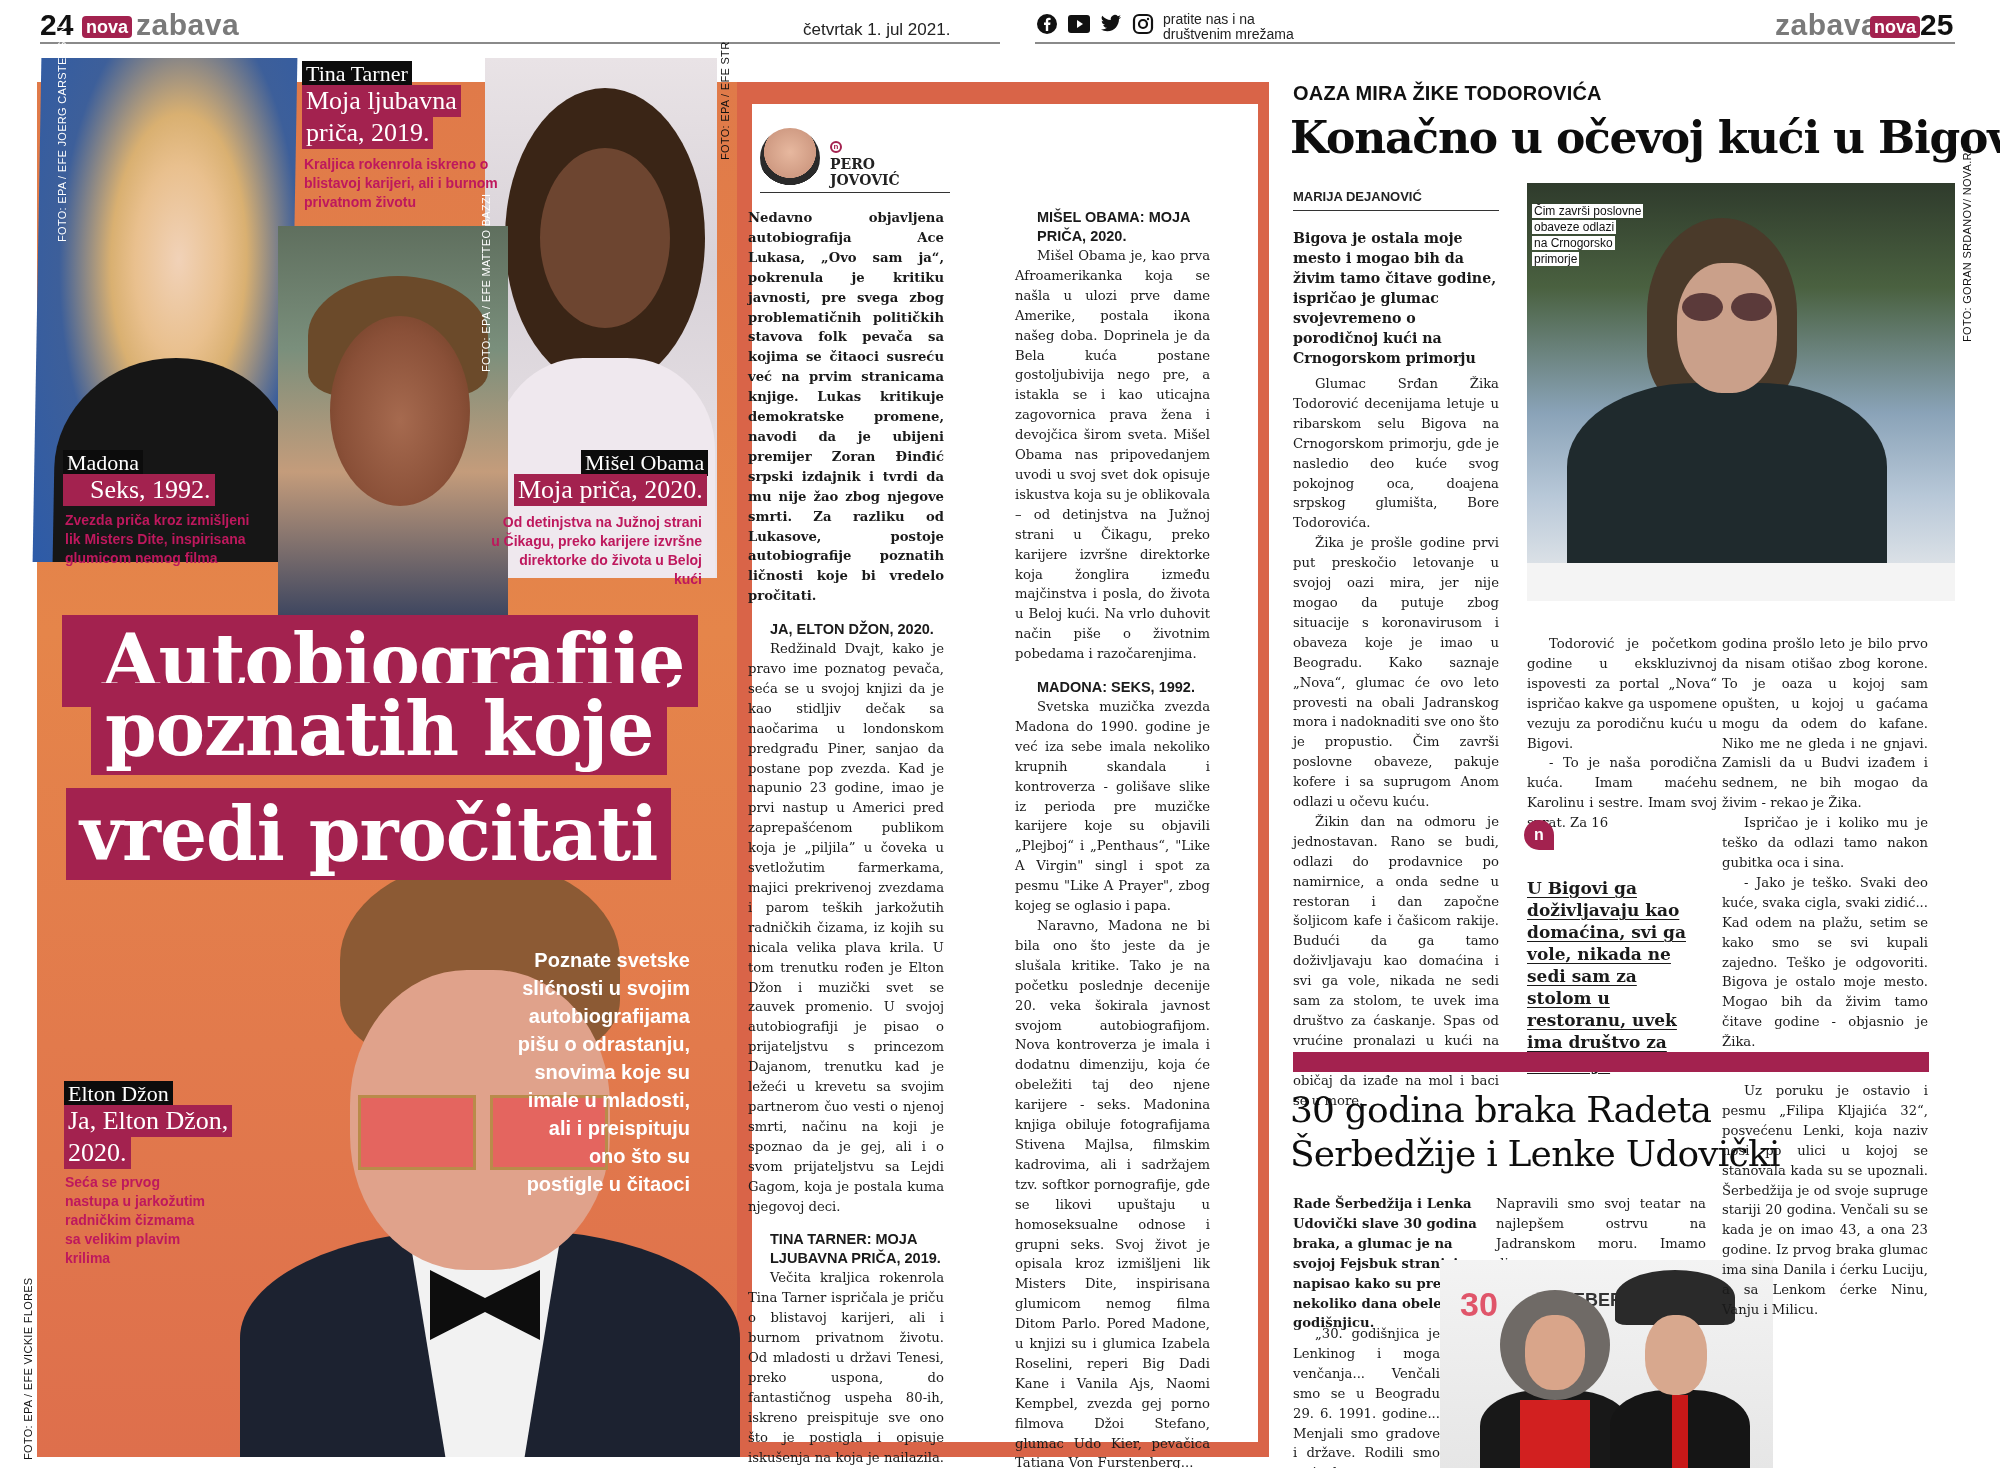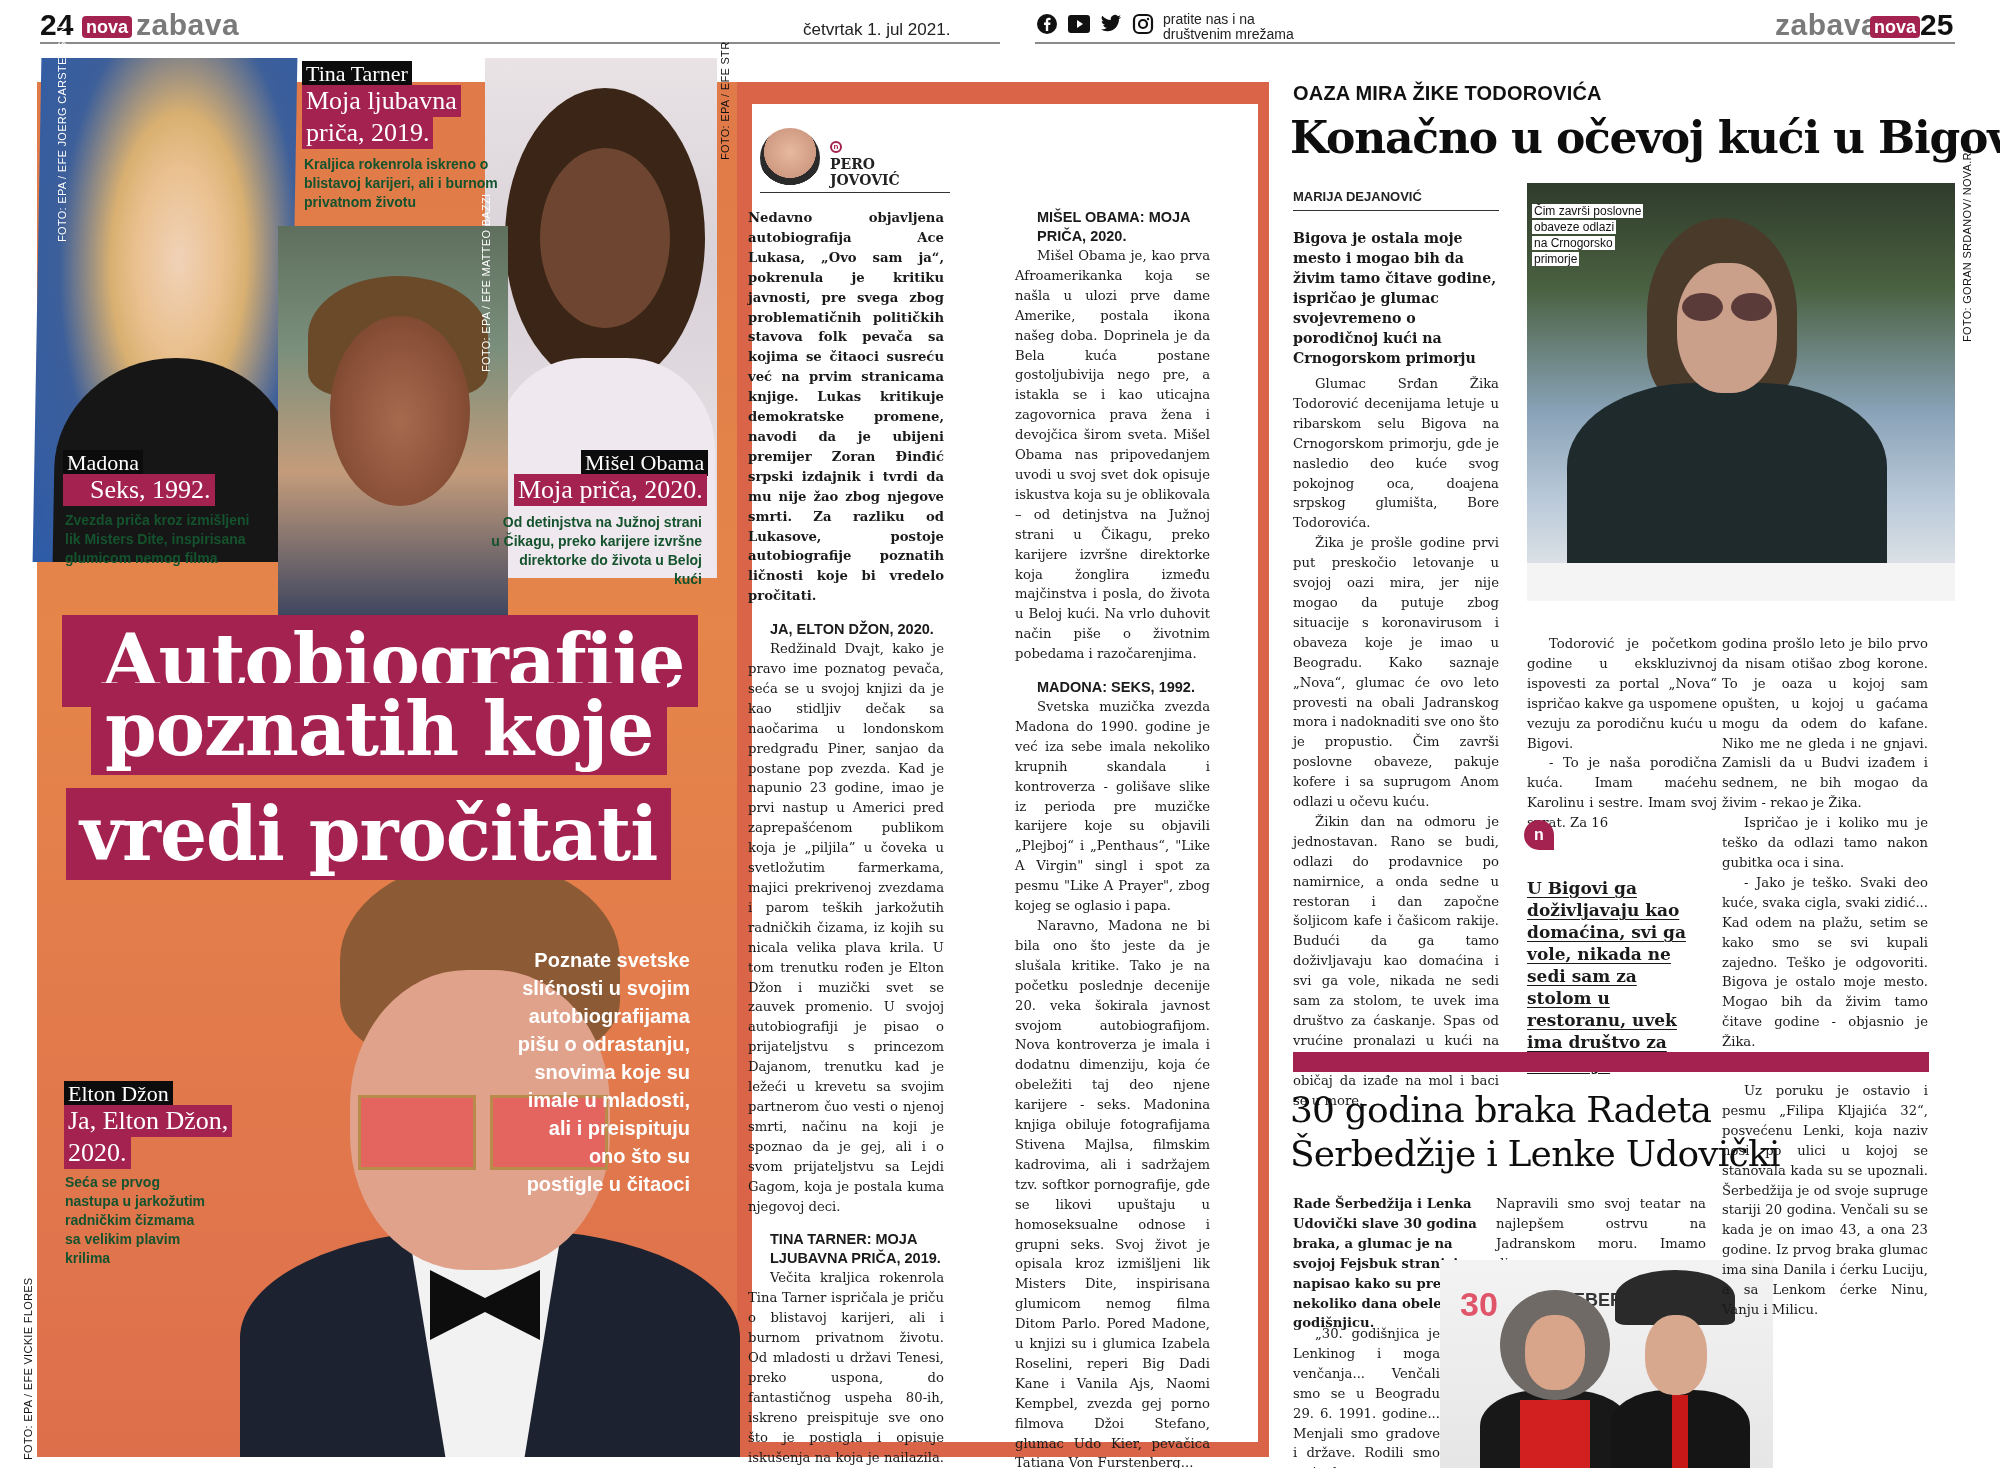--- a/index.html
+++ b/index.html
@@ -35,21 +35,21 @@
   .ph-elton .face { position: absolute; left: 110px; top: 110px; width: 260px; height: 300px; background: #e0a28b; border-radius: 45%; }
   .ph-elton .glasses { position: absolute; left: 118px; top: 235px; width: 250px; height: 75px; display: flex; gap: 14px; }
   .ph-elton .glasses div { flex: 1; background: rgba(230,80,80,0.75); border: 3px solid #b98b4a; }
   .ph-elton .suit { position: absolute; left: 0; top: 370px; width: 500px; height: 240px; background: #1c2230; border-radius: 45% 45% 0 0; }
   .ph-elton .shirt { position: absolute; left: 170px; top: 380px; width: 150px; height: 230px; background: #f2f2f2; clip-path: polygon(0 0,100% 0,75% 100%,25% 100%); }
   .ph-elton .bow { position: absolute; left: 190px; top: 410px; width: 110px; height: 70px; background: #0d0d0d; clip-path: polygon(0 0,50% 40%,100% 0,100% 100%,50% 60%,0 100%); }
 
   
   .lbl-black { position: absolute; background: #0c0c0c; color: #fff; font-family: "Liberation Serif", serif; font-size: 22px; padding: 0 4px; line-height: 26px; }
   .lbl-mag { position: absolute; background: #a3224f; color: #fff; font-family: "Liberation Serif", serif; font-size: 26px; padding: 0 4px; line-height: 32px; }
-  .lbl-sub { position: absolute; color: #14532d; font-family: "Liberation Sans", sans-serif; font-weight: 700; font-size: 14px; line-height: 19px; }
+  .lbl-sub { position: absolute; color: #be185d; font-family: "Liberation Sans", sans-serif; font-weight: 700; font-size: 14px; line-height: 19px; }
 
   .credit-v { position: absolute; font-family: "Liberation Sans", sans-serif; font-size: 11px; color: #fff; transform: rotate(-90deg); transform-origin: left top; white-space: nowrap; letter-spacing: 0.3px; }
   .credit-v.dark { color: #111; }
 
   
   .head-line { position: absolute; background: #a3224f; color: #fff; font-family: "DejaVu Serif", serif; font-weight: 700; font-size: 74px; line-height: 92px; padding: 0 14px; white-space: nowrap; letter-spacing: -1px; }
 
   .deck { position: absolute; color: #fff; font-family: "Liberation Sans", sans-serif; font-weight: 700; font-size: 20px; line-height: 28px; text-align: right; width: 200px; }
 
   

